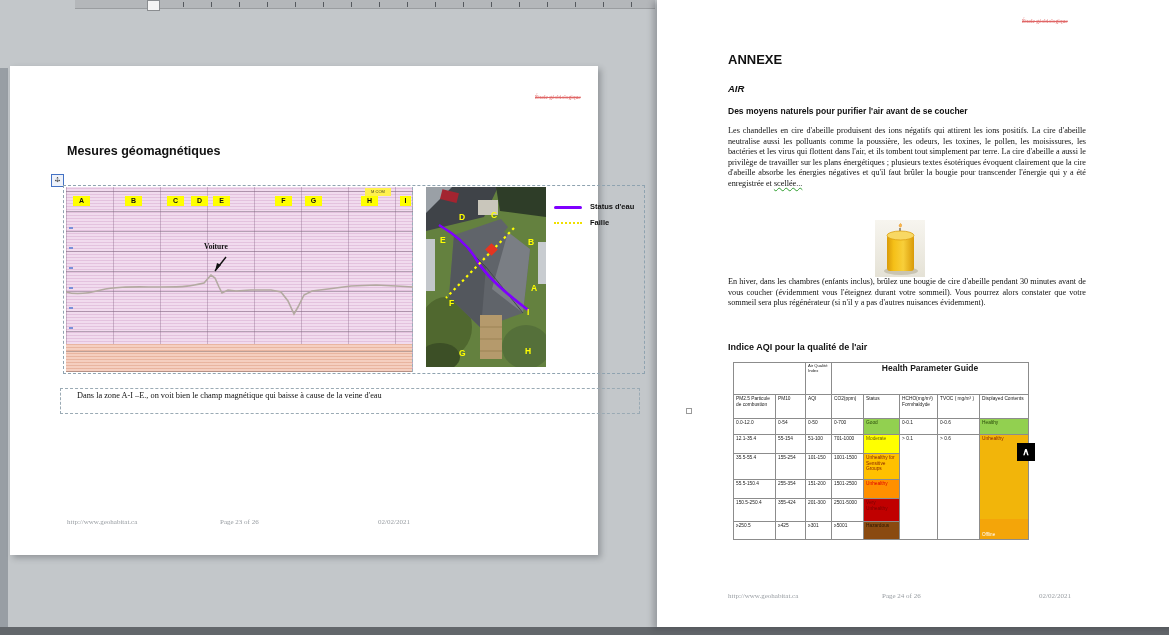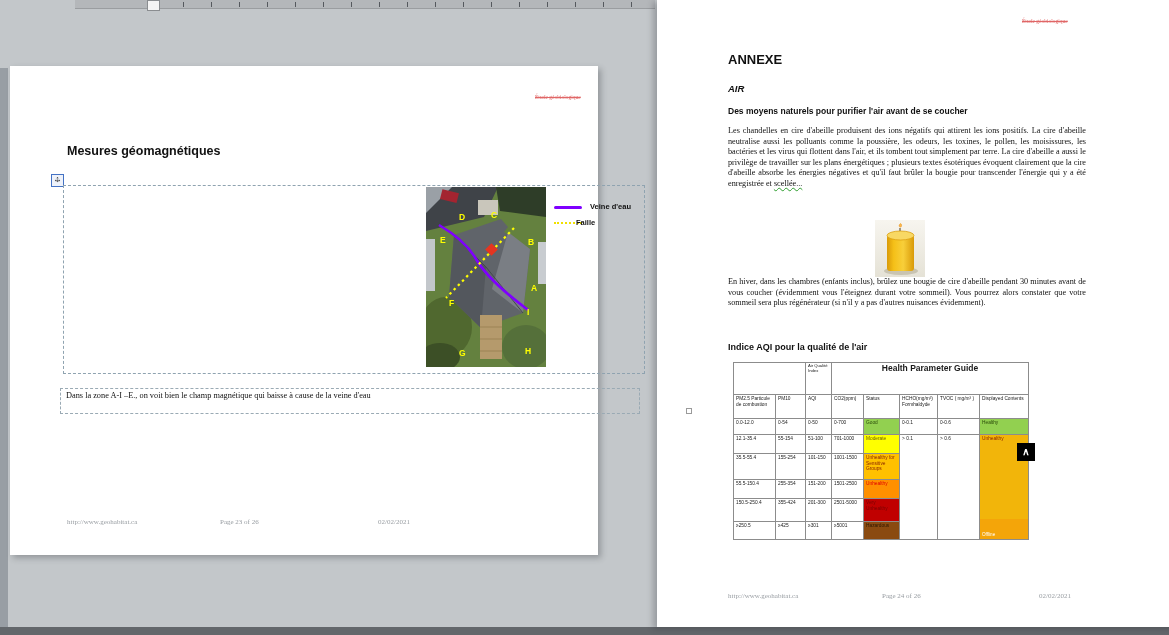--- a/index.html
+++ b/index.html
@@ -39,21 +39,21 @@
     font-size:7px;font-weight:bold;text-align:center;line-height:10px;}
   .chart-logo{position:absolute;left:299px;top:1px;width:26px;height:8px;background:#fff14e;
     font-size:4px;line-height:8px;text-align:center;color:#4a4a22;overflow:hidden;}
   .voiture{position:absolute;left:138px;top:55px;font-size:7.5px;font-weight:bold;font-family:"Liberation Serif",serif;}
   .trace-svg{position:absolute;left:0;top:0;}
   .photo{position:absolute;left:362px;top:1px;width:120px;height:180px;}
   .legend-line{position:absolute;left:490px;top:20px;width:28px;height:3px;background:#7f00ff;border-radius:2px;}
   .legend-dots{position:absolute;left:490px;top:36px;width:28px;height:0;border-top:2px dotted #f0e000;}
   .legend-text{position:absolute;font-size:7.5px;font-weight:bold;}
   .caption-frame{position:absolute;left:50px;top:322px;width:580px;height:26px;border:1px dashed #9aaab4;
-    box-sizing:border-box;padding:1px 5px;font-family:"Liberation Serif",serif;font-size:8.3px;line-height:11px;}
+    box-sizing:border-box;padding:1px 16px;font-family:"Liberation Serif",serif;font-size:8.3px;line-height:11px;}
   
   .h-annexe{position:absolute;left:71px;top:52px;font-size:13px;font-weight:bold;}
   .h-air{position:absolute;left:71px;top:83px;font-size:9.5px;font-weight:bold;font-style:italic;text-align:right;}
   .h-means{position:absolute;left:71px;top:106px;font-size:8.5px;font-weight:bold;}
   .body-par{position:absolute;left:71px;width:358px;font-family:"Liberation Serif",serif;
     font-size:8.2px;line-height:10.6px;text-align:justify;}
   #par1{top:126px;} #par2{top:277px;}
   .squiggle{text-decoration:underline;text-decoration-style:wavy;text-decoration-color:#2f9e2f;text-decoration-thickness:1px;}
   .candle-wrap{position:absolute;left:218px;top:220px;width:50px;height:57px;}
   .h-aqi{position:absolute;left:71px;top:342px;font-size:9px;font-weight:bold;}
@@ -95,20 +95,43 @@
 
     <div class="doc-title">Mesures géomagnétiques</div>
 
     <div class="move-handle">
       <span>↔</span>
       <span>↕</span>
     </div>
 
     <div class="figure">
 
+      <div class="plot">
+        <div class="yticks"></div>
+        <div class="salmon-band"></div>
+
+        <div class="zone-label" style="left:7px;">A</div>
+        <div class="zone-label" style="left:59px;">B</div>
+        <div class="zone-label" style="left:101px;">C</div>
+        <div class="zone-label" style="left:125px;">D</div>
+        <div class="zone-label" style="left:147px;">E</div>
+        <div class="zone-label" style="left:209px;">F</div>
+        <div class="zone-label" style="left:239px;">G</div>
+        <div class="zone-label" style="left:295px;">H</div>
+        <div class="zone-label" style="left:334px;width:11px;">I</div>
+
+        <div class="chart-logo">M COM</div>
+
+        <svg class="trace-svg" width="347" height="185">
+          <path d="M0,105 C10,108 20,107 35,103 S70,100 95,100 S125,99 138,96 L145,88 L149,91 L153,100 L156,106 L162,103 L170,104 L185,103 L205,103 L215,105 L222,114 L228,127 L232,120 L238,108 L246,104 L262,102 L285,99 L310,98 L330,99 L347,100" fill="none" stroke="#b3aaa1" stroke-width="1.6"></path>
+          <line x1="160" y1="70" x2="149" y2="84" stroke="#111" stroke-width="1.4"></line>
+          <polygon points="149,84 155,78 151,76" fill="#111"></polygon>
+        </svg>
+        <div class="voiture">Voiture</div>
+      </div>
 
       <svg class="photo" width="120" height="180">
         <rect x="0" y="0" width="120" height="180" fill="#64813f"></rect>
         <ellipse cx="20" cy="140" rx="26" ry="30" fill="#50682f"></ellipse>
         <ellipse cx="100" cy="160" rx="24" ry="22" fill="#55703a"></ellipse>
         <ellipse cx="14" cy="170" rx="20" ry="14" fill="#3c4f26"></ellipse>
         <polygon points="0,0 72,0 58,30 0,44" fill="#3f4348"></polygon>
         <polygon points="0,0 26,0 0,26" fill="#9aa0a6"></polygon>
         <polygon points="70,0 120,0 120,30 74,24" fill="#2e3d28"></polygon>
         <rect x="15" y="4" width="17" height="10" transform="rotate(14 23 9)" fill="#a32430"></rect>
@@ -136,23 +159,23 @@
           <text x="102" y="58">B</text>
           <text x="105" y="104">A</text>
           <text x="23" y="119">F</text>
           <text x="101" y="128">I</text>
           <text x="33" y="169">G</text>
           <text x="99" y="167">H</text>
         </g>
       </svg>
 
       <div class="legend-line"></div>
-      <div class="legend-text" style="left:526px;top:16px;">Veine d'eau</div>
+      <div class="legend-text" style="left:526px;top:16px;">Status d'eau</div>
       <div class="legend-dots"></div>
-      <div class="legend-text" style="left:512px;top:32px;">Faille</div>
+      <div class="legend-text" style="left:526px;top:32px;">Faille</div>
     </div>
 
     <div class="caption-frame">
       <div>Dans la zone A-I –E., on voit bien le champ magnétique qui baisse à cause de la veine d'eau</div>
     </div>
 
     <div class="footer-text" style="left:57px;top:452px;">http://www.geohabitat.ca</div>
     <div class="footer-text" style="left:210px;top:452px;">Page 23 of 26</div>
     <div class="footer-text" style="left:368px;top:452px;">02/02/2021</div>
   </div>

